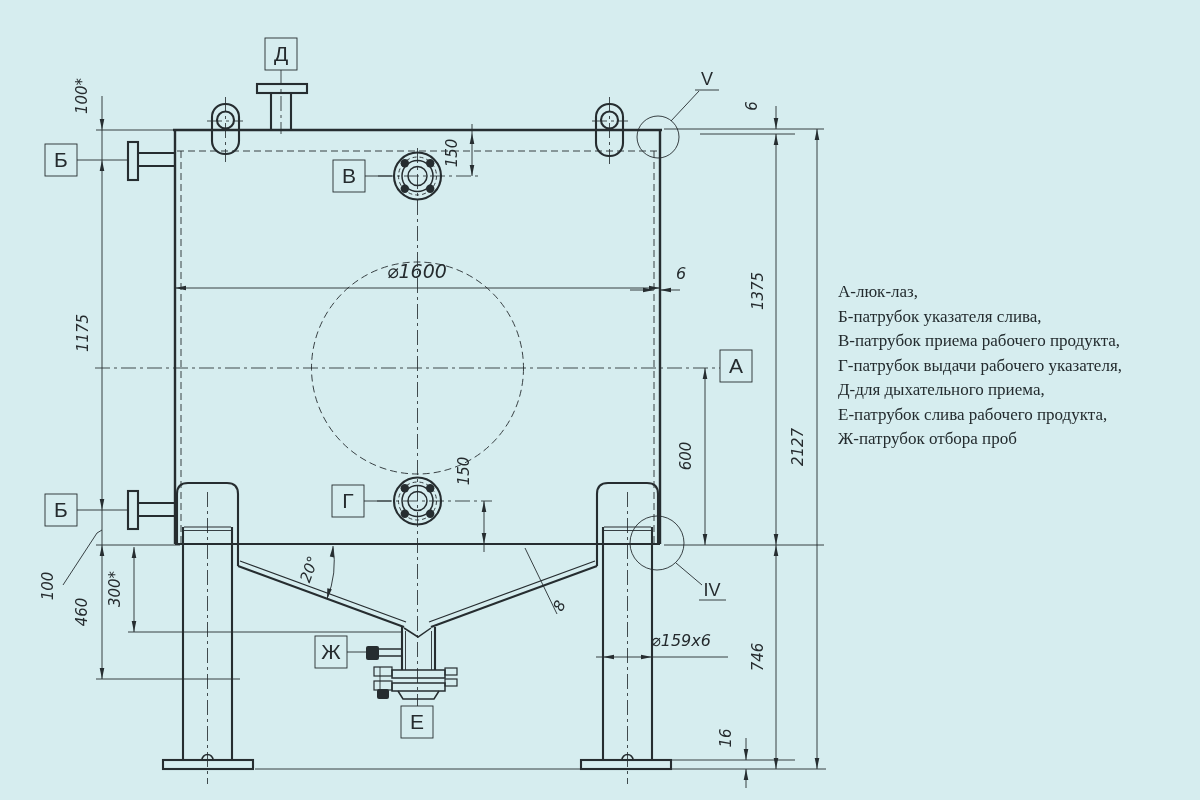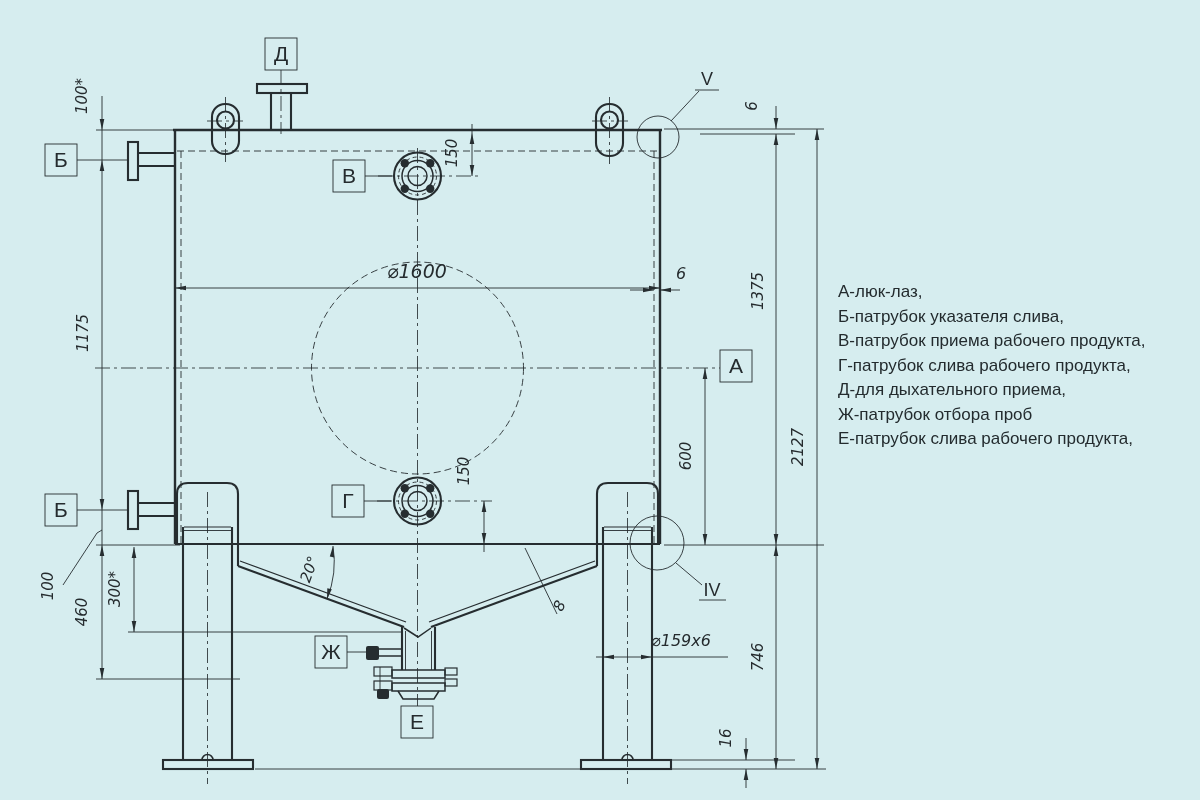--- a/index.html
+++ b/index.html
@@ -17,21 +17,21 @@
   .dd{stroke-dasharray:15 4 3 4;stroke-width:0.85;}
   .ink{fill:#262d30;stroke:none;}
   text{fill:#252b2e;}
   .dim{font:italic 15px "DejaVu Sans",sans-serif;}
   .dimL{font:italic 19px "DejaVu Sans",sans-serif;}
   .dimM{font:italic 16px "DejaVu Sans",sans-serif;}
   .lbl{font:21px "Liberation Sans",sans-serif;}
   .rom{font:18px "Liberation Sans",sans-serif;}
   .mid{text-anchor:middle;}
   #legend{position:absolute;left:838px;top:280px;width:350px;color:#232b2e;
-          font-family:Liberation Sans, sans-serif;font-size:17px;line-height:24.5px;}
+          font-family:Liberation Serif, serif;font-size:17px;line-height:24.5px;}
 </style>
 </head>
 <body>
 
 <div id="stage">
 <svg width="1200" height="800" viewBox="0 0 1200 800">
   <defs>
     <path id="aU" class="ink" d="M0,0 L-2.3,11 L2.3,11 Z"></path>
     <path id="aD" class="ink" d="M0,0 L-2.3,-11 L2.3,-11 Z"></path>
     <path id="aL" class="ink" d="M0,0 L11,-2.3 L11,2.3 Z"></path>
@@ -299,18 +299,18 @@
     <text class="dimM mid" x="681" y="646">⌀159x6</text>
     <text class="dim mid" transform="rotate(-70 314 571)" x="314" y="571">20°</text>
     <text class="dim mid" transform="rotate(-65 564 608)" x="564" y="608">8</text>
   </g>
 </svg>
 
 <div id="legend">
   <div>А-люк-лаз,</div>
   <div>Б-патрубок указателя слива,</div>
   <div>В-патрубок приема рабочего продукта,</div>
-  <div>Г-патрубок слива рабочего продукта,</div>
+  <div>Г-патрубок выдачи рабочего указателя,</div>
   <div>Д-для дыхательного приема,</div>
+  <div>Е-патрубок слива рабочего продукта,</div>
   <div>Ж-патрубок отбора проб</div>
-  <div>Е-патрубок слива рабочего продукта,</div>
 </div>
 </div>
 
 </body></html>

